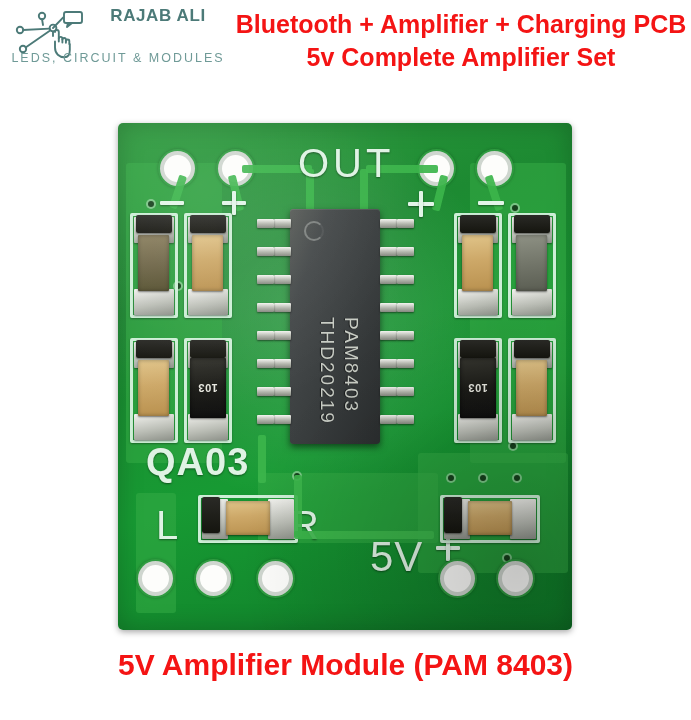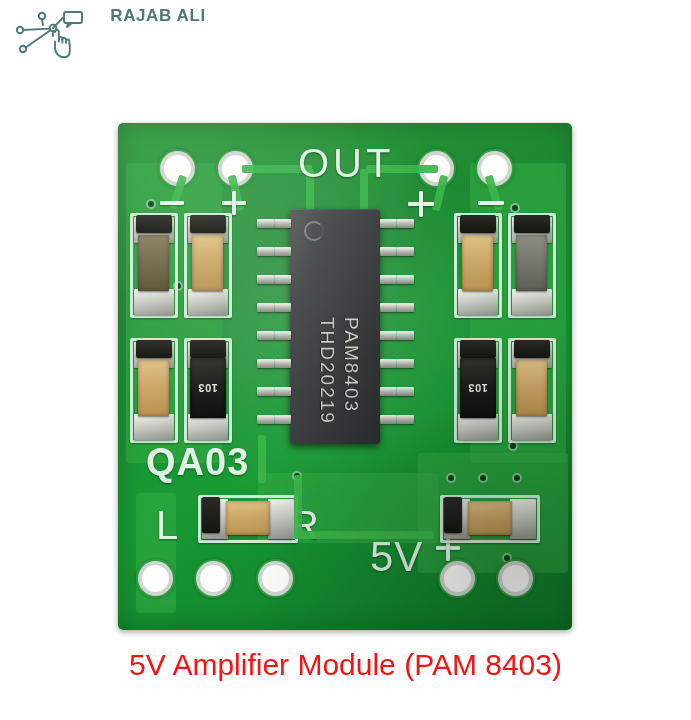--- a/index.html
+++ b/index.html
@@ -31,21 +31,21 @@
     position: absolute; left: 232px; top: 8px; width: 458px;
     text-align: center; color: #f41414;
     font-weight: bold; font-size: 25px; line-height: 1.32;
     font-family: "Liberation Sans", sans-serif;
   }
   #header-title .t2 { font-size: 25px; }
 
   
   #caption {
     position: absolute; left: 0; top: 648px; width: 691px; text-align: center;
-    color: #f41414; font-weight: normal; font-size: 30px;
+    color: #f41414; font-weight: bold; font-size: 30px;
     font-family: "Liberation Sans", sans-serif;
   }
 
   
   #pcb {
     position: absolute; left: 118px; top: 123px; width: 454px; height: 507px;
     border-radius: 5px;
     background:
       radial-gradient(ellipse 70% 60% at 42% 38%, rgba(255,255,255,.16) 0%, rgba(255,255,255,0) 62%),
       linear-gradient(160deg, #2e9c3e 0%, #1d8a32 28%, #179a33 60%, #0f7a28 100%);
@@ -177,22 +177,27 @@
           <path d="M43 24 c0-2.6 3.8-2.6 3.8 0 v9.5"></path>
           <path d="M46.8 30.5 c0-2.2 3.6-2.2 3.6 0 v4"></path>
           <path d="M50.4 31.5 c0-2.1 3.5-2.1 3.5 0 v3.2"></path>
           <path d="M53.9 33 c0-2 3.4-2 3.4 0 v3"></path>
           <path d="M43 33.5 v6 c0 6.2 4.3 9.8 9.6 9.8 c4.3 0 5.2-3.2 5.2-7.2 v-6"></path>
         </g>
       </svg>
       <div id="logo-text">
         <div class="logo-line1">RAJAB ALI</div>
       </div>
-    </div>
-
+      <div id="logo-sub">LEDS, CIRCUIT &amp; MODULES</div>
+    </div>
+
+    <div id="header-title">
+      <div class="t1">Bluetooth + Amplifier + Charging PCB</div>
+      <div class="t2">5v Complete Amplifier Set</div>
+    </div>
   </div>
 
   <div id="pcb">
 
     <div class="pour" style="left:8px;  top:40px;  width:96px;  height:300px;"></div>
     <div class="pour" style="left:352px;top:40px;  width:96px;  height:300px;"></div>
     <div class="pour" style="left:140px;top:350px; width:180px; height:70px;"></div>
     <div class="pour" style="left:300px;top:330px; width:150px; height:120px;"></div>
     <div class="pour" style="left:18px; top:370px; width:40px;  height:120px;"></div>
 

